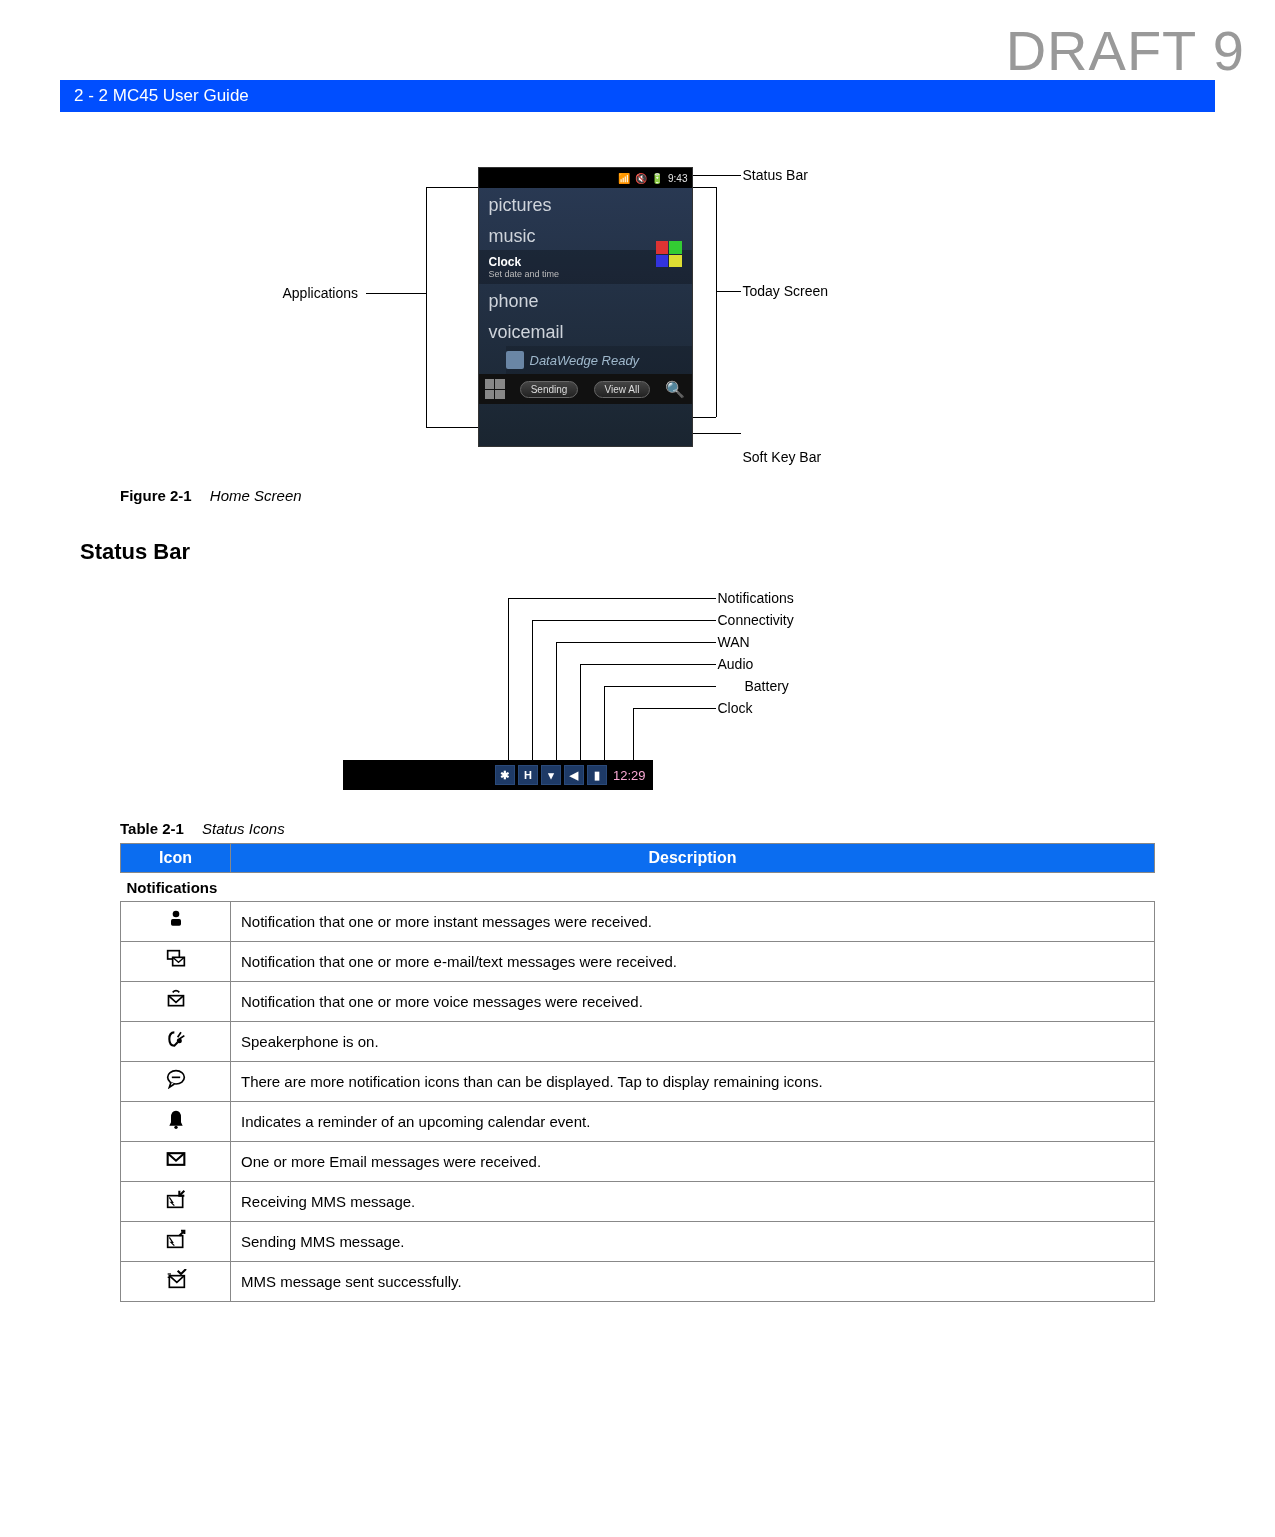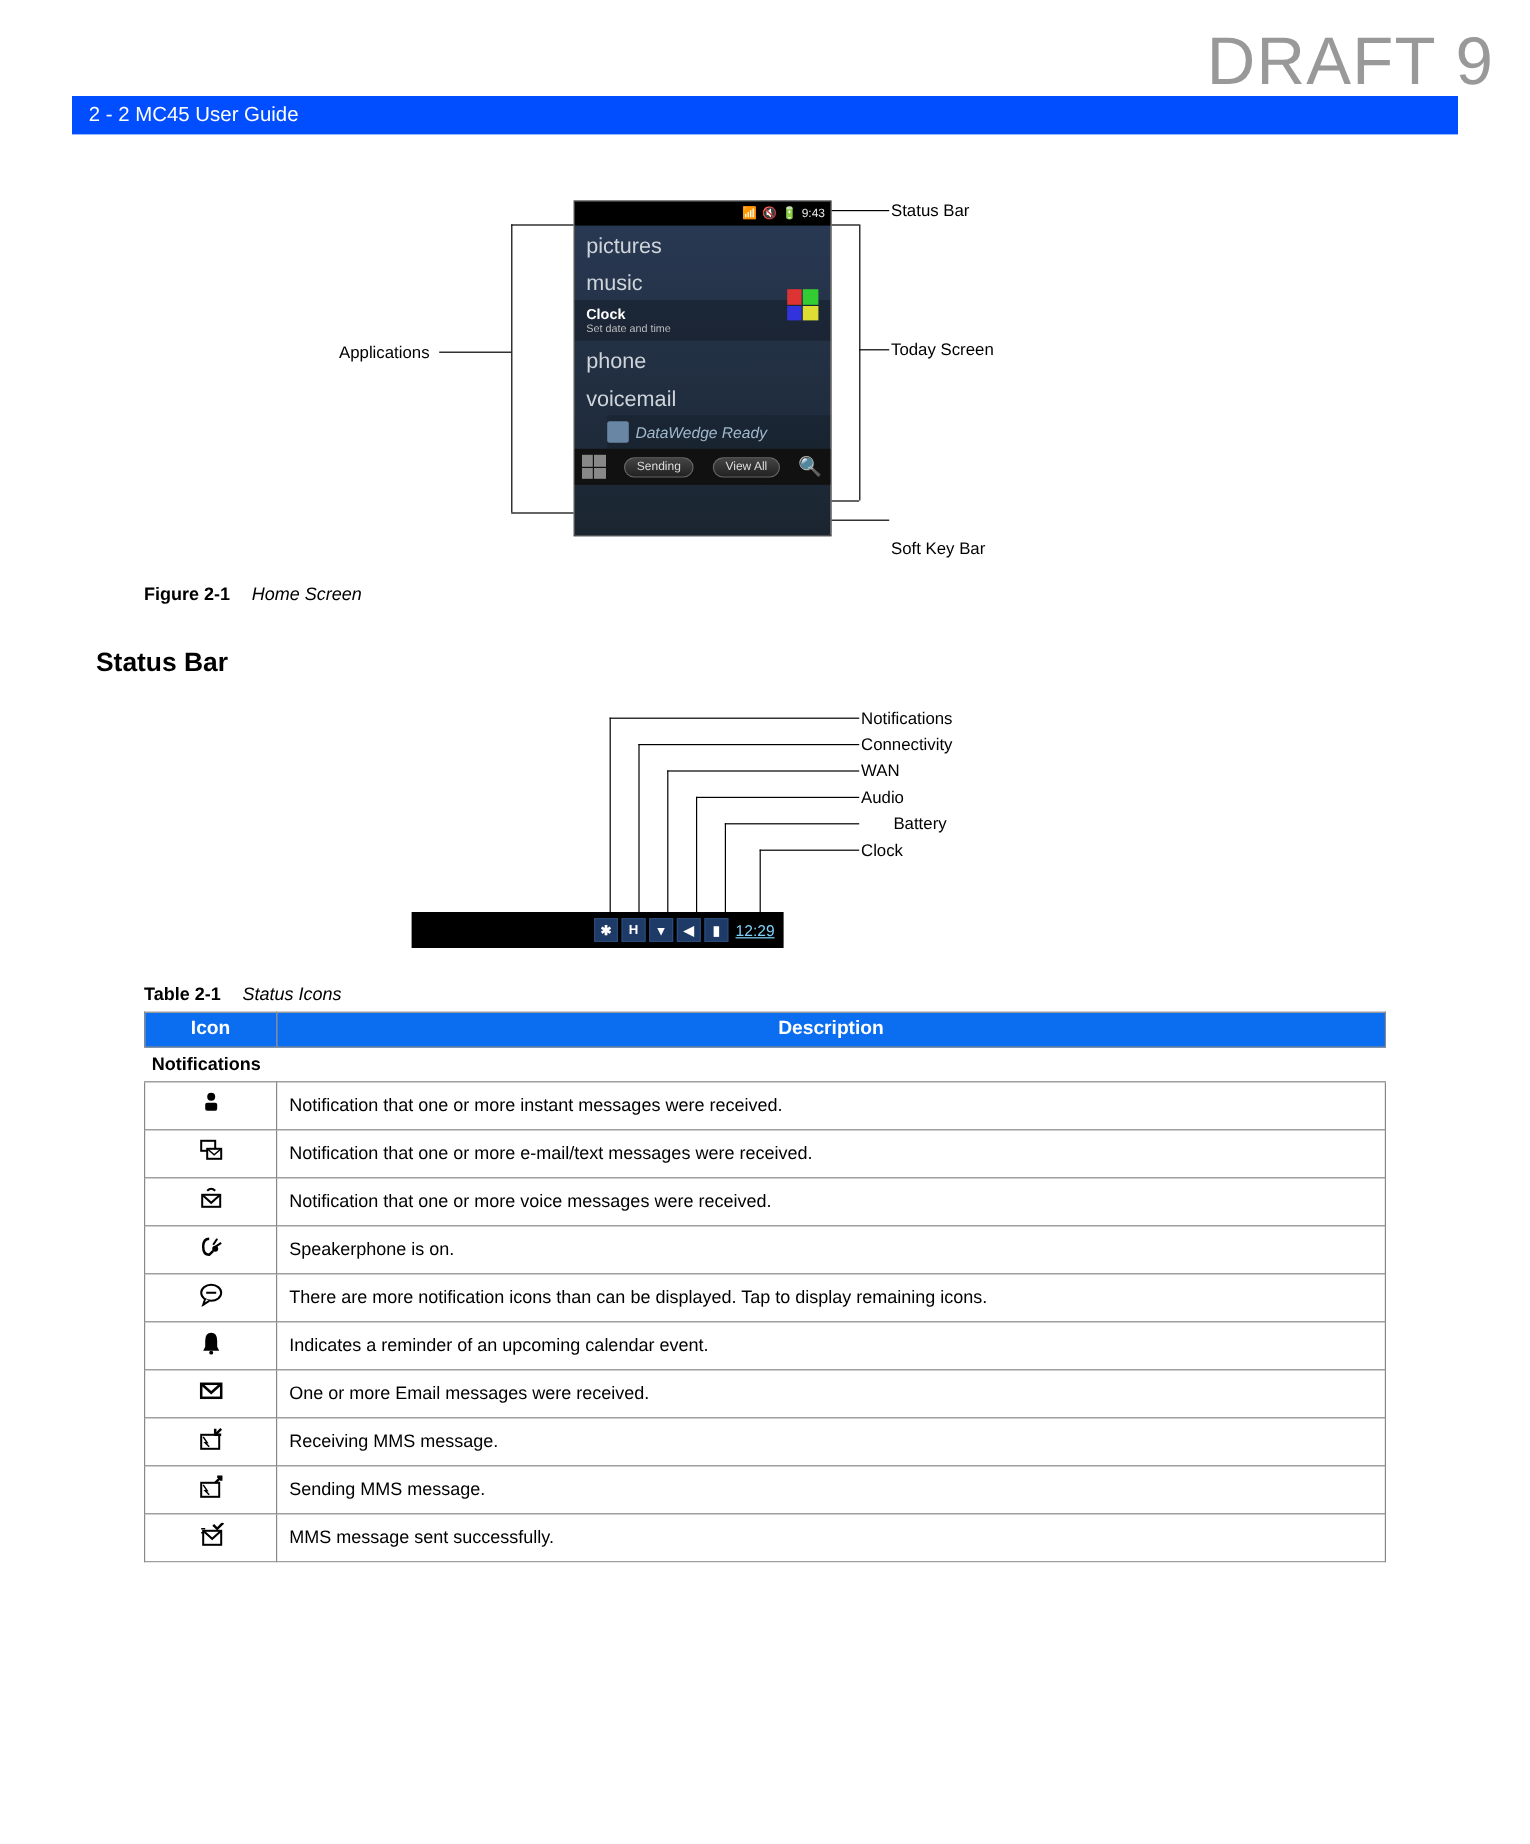--- a/index.html
+++ b/index.html
@@ -127,21 +127,21 @@
     width:310px; height:30px;
     background:#000;
     display:flex; align-items:center; justify-content:flex-end;
     gap:3px; padding:0 4px;
   }
   .sb-bar .ic {
     width:20px;height:20px;background:#1e3a66;border:1px solid #2a4a7a;
     display:flex;align-items:center;justify-content:center;
     font-size:11px;color:#fff;font-weight:bold;
   }
-  .sb-bar .time { color:#7dd3fc; font-size:13px; padding:0 3px;text-decoration:underline;}
+  .sb-bar .time { color:#f9a8d4; font-size:13px; padding:0 3px;}
   .sb-label { position:absolute; font-size:14px; }
   .sb-vline { position:absolute; border-left:1px solid #000; }
   .sb-hline { position:absolute; border-top:1px solid #000; }
   .tbl-caption { margin: 20px 0 6px 60px; font-size:15px;}
   .tbl-caption .strong { font-weight:bold;}
   .tbl-caption .ital { font-style:italic; padding-left:14px;}
   table.icons {
     border-collapse: collapse;
     width: calc(100% - 120px);
     margin: 0 60px;

